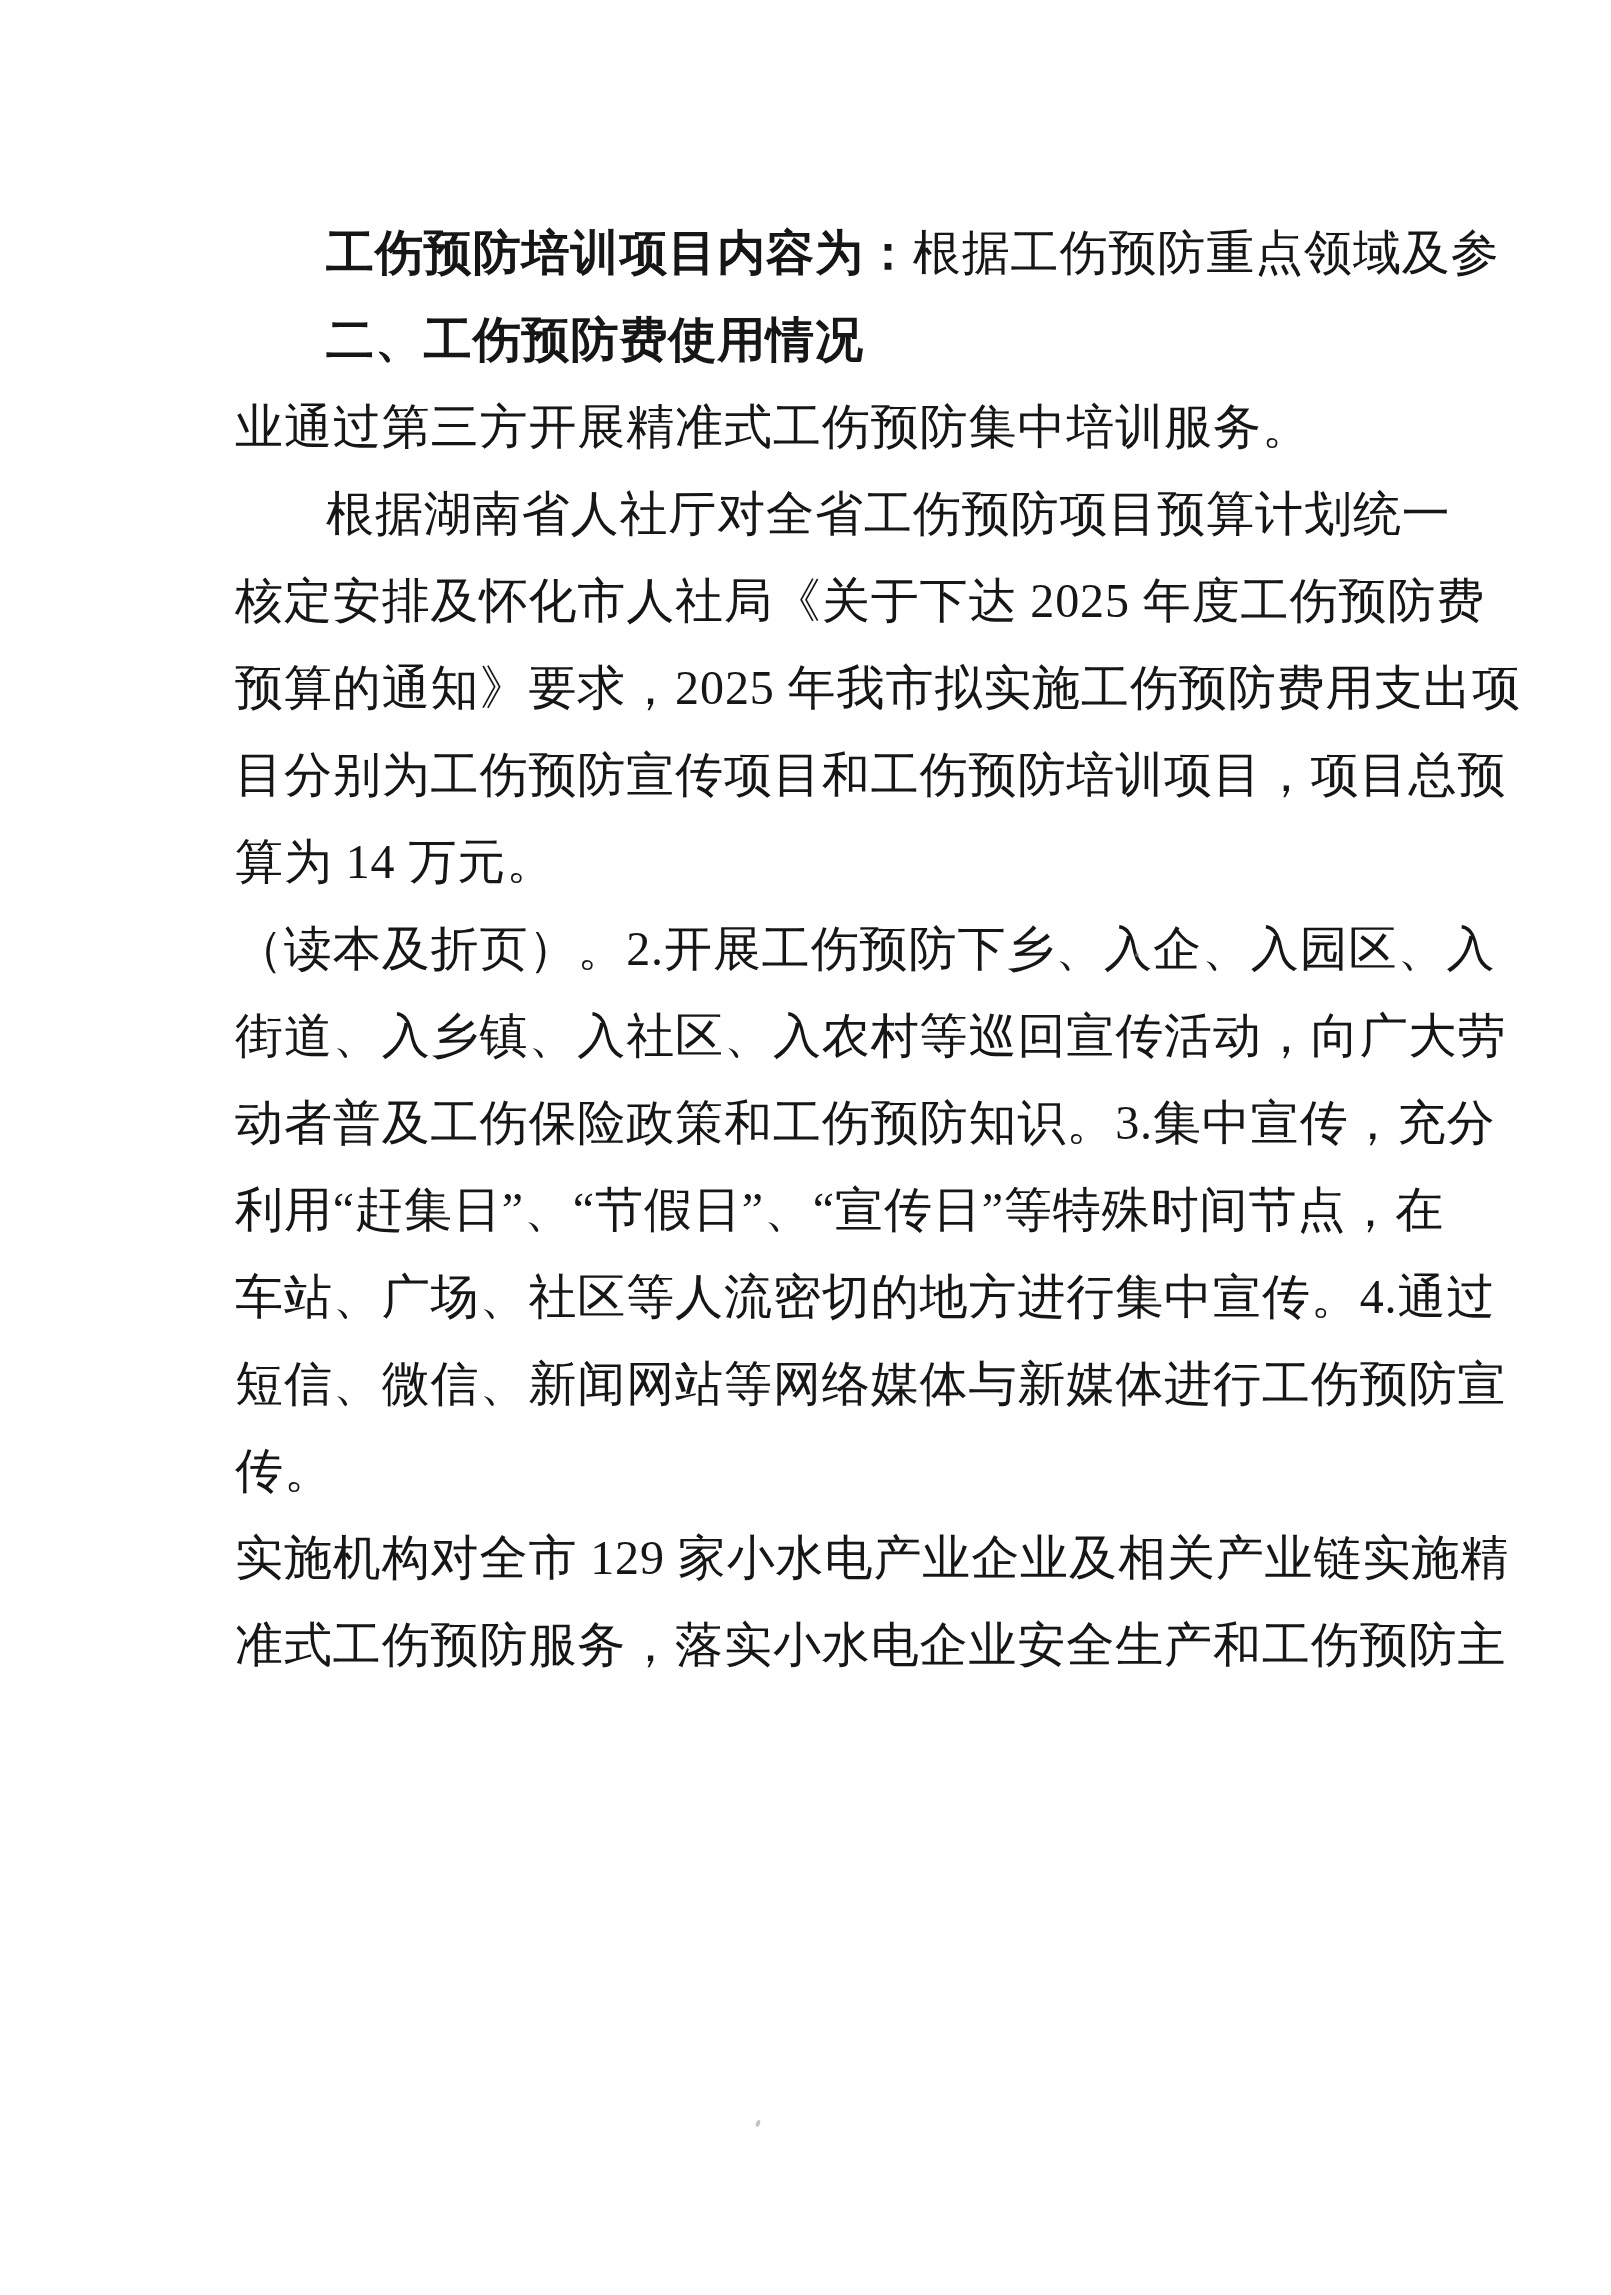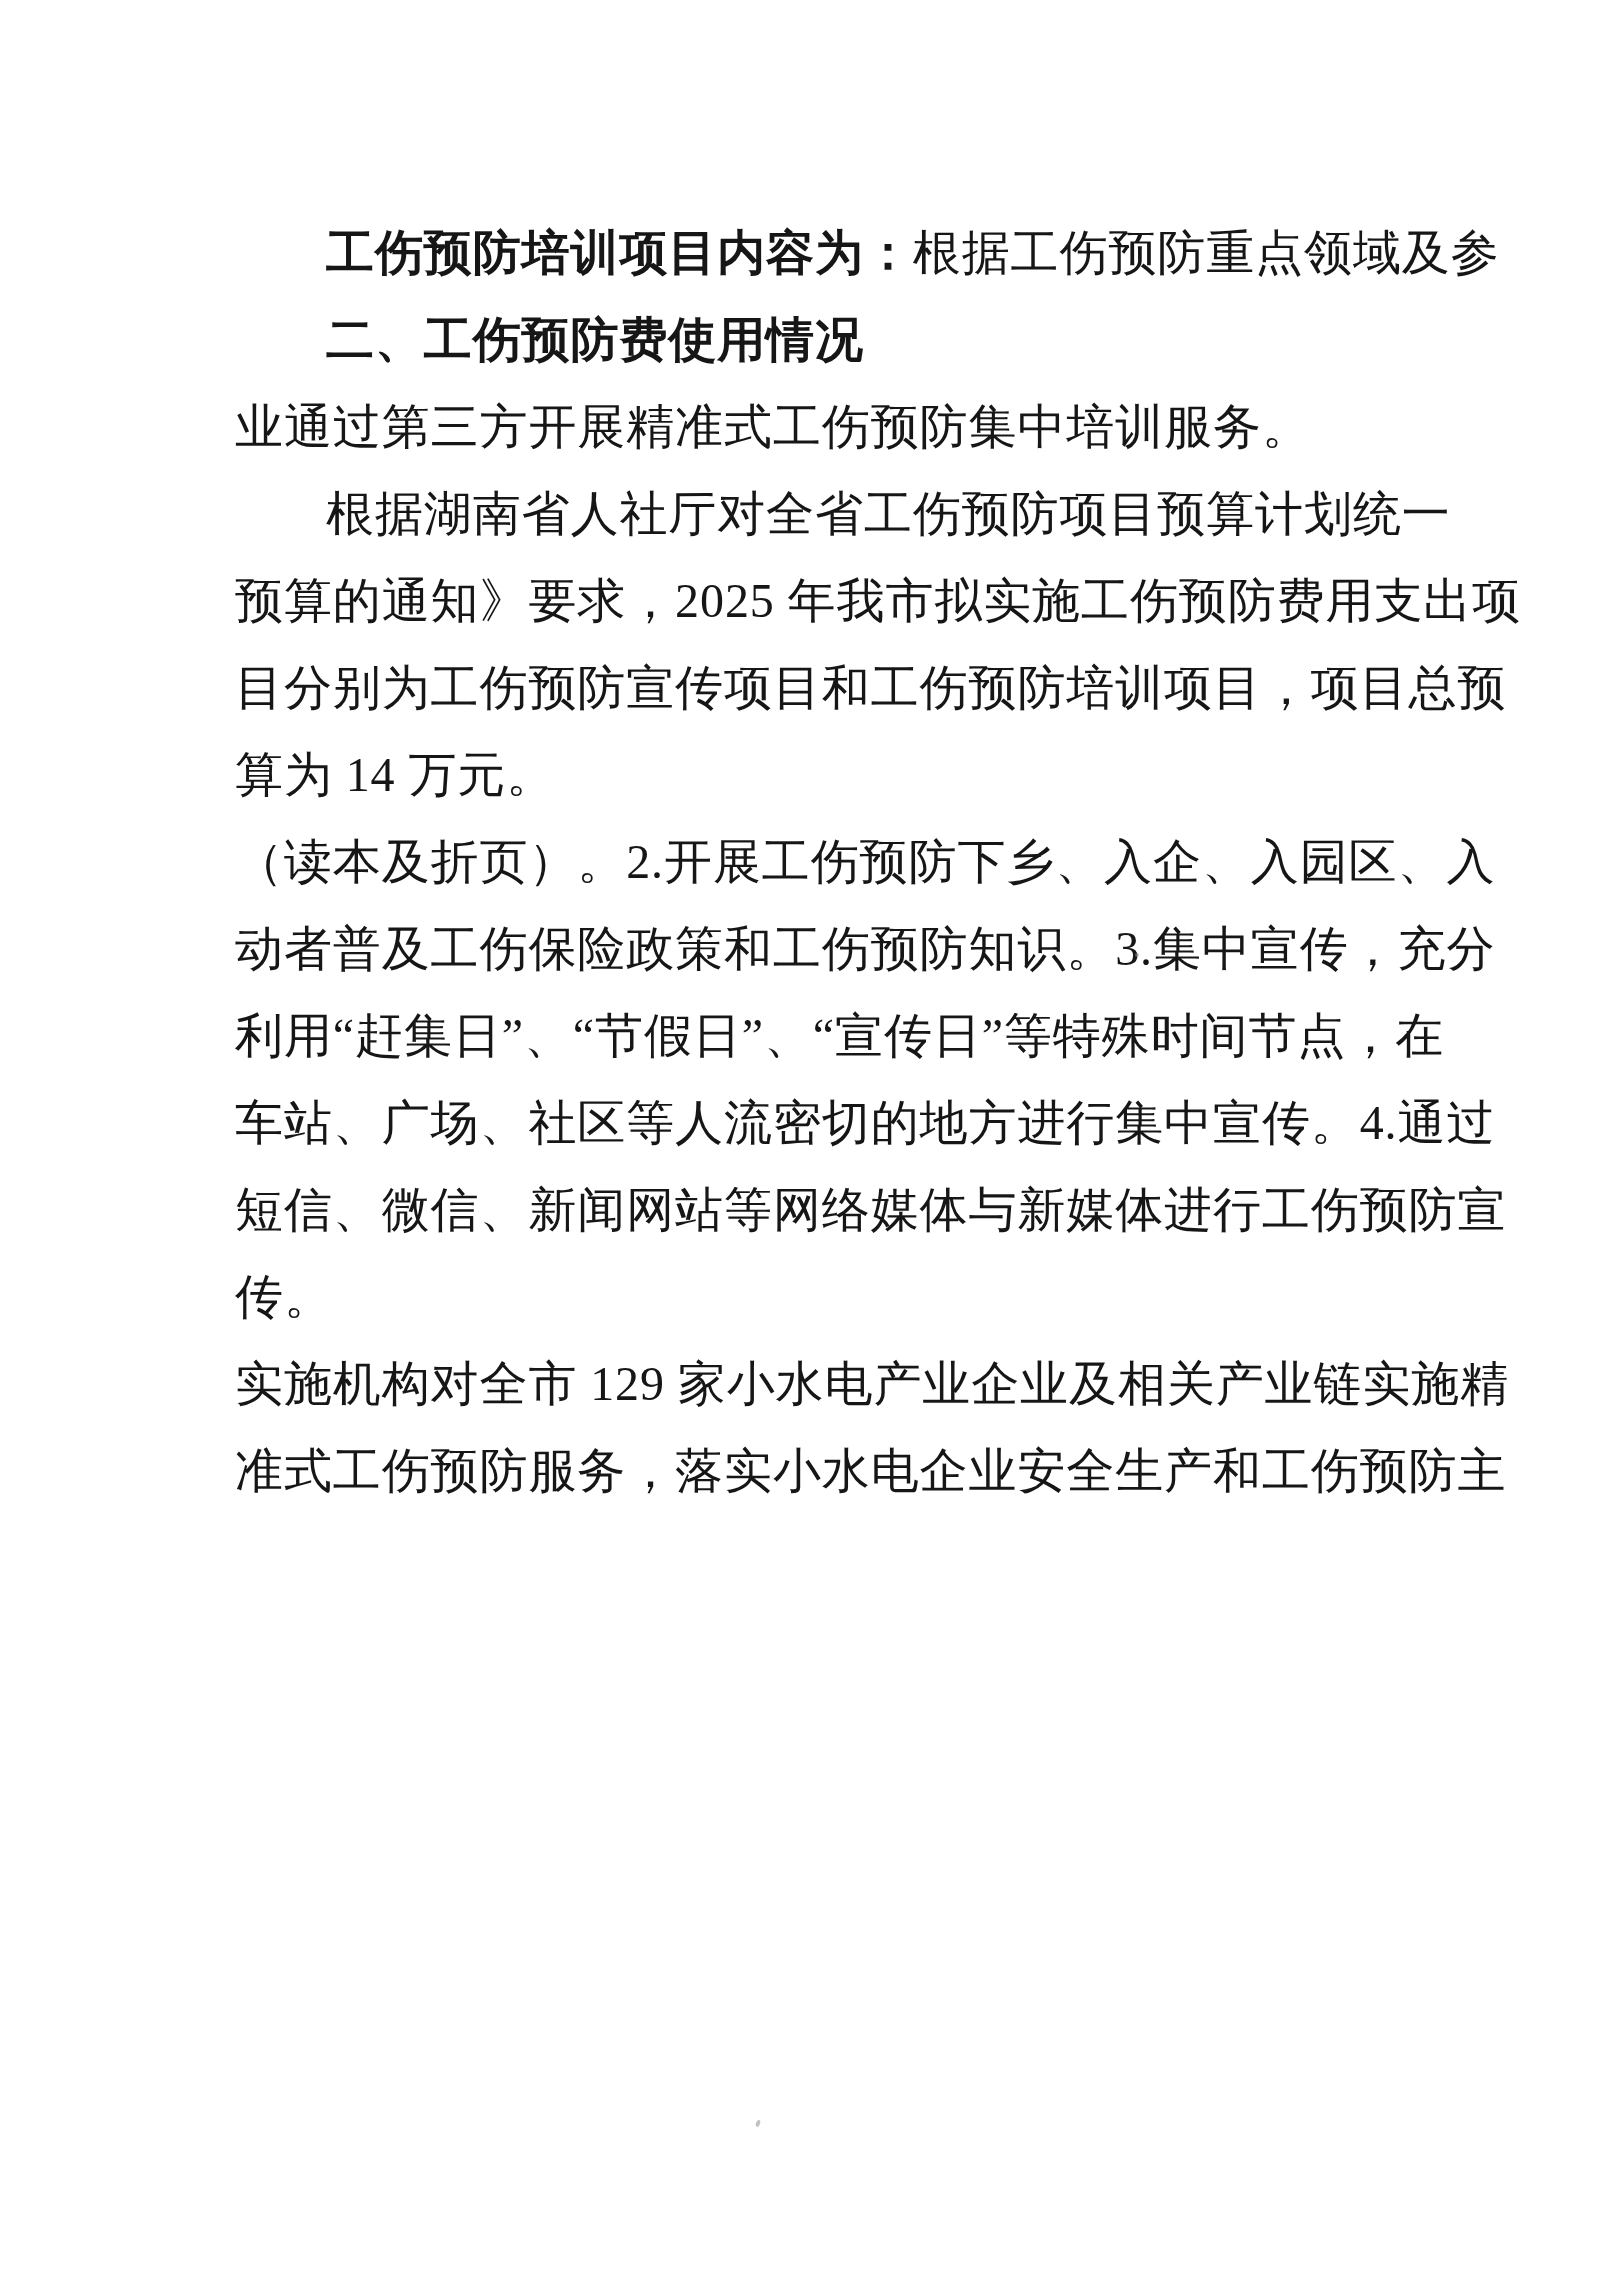--- a/index.html
+++ b/index.html
@@ -58,30 +58,36 @@
       <div class="line indent heading">
     <span class="rest">二、工伤预防费使用情况</span>
   </div>
       <div class="line">
     <span class="rest">业通过第三方开展精准式工伤预防集中培训服务。</span>
   </div>
       <div class="line indent">
     <span class="rest">根据湖南省人社厅对全省工伤预防项目预算计划统一</span>
   </div>
       <div class="line">
+    <span class="rest">核定安排及怀化市人社局《关于下达 2025 年度工伤预防费</span>
+  </div>
+      <div class="line">
     <span class="rest">预算的通知》要求，2025 年我市拟实施工伤预防费用支出项</span>
   </div>
       <div class="line">
     <span class="rest">目分别为工伤预防宣传项目和工伤预防培训项目，项目总预</span>
   </div>
       <div class="line">
     <span class="rest">算为 14 万元。</span>
   </div>
       <div class="line">
     <span class="rest">（读本及折页）。2.开展工伤预防下乡、入企、入园区、入</span>
+  </div>
+      <div class="line">
+    <span class="rest">街道、入乡镇、入社区、入农村等巡回宣传活动，向广大劳</span>
   </div>
       <div class="line">
     <span class="rest">动者普及工伤保险政策和工伤预防知识。3.集中宣传，充分</span>
   </div>
       <div class="line">
     <span class="rest">利用“赶集日”、“节假日”、“宣传日”等特殊时间节点，在</span>
   </div>
       <div class="line">
     <span class="rest">车站、广场、社区等人流密切的地方进行集中宣传。4.通过</span>
   </div>

